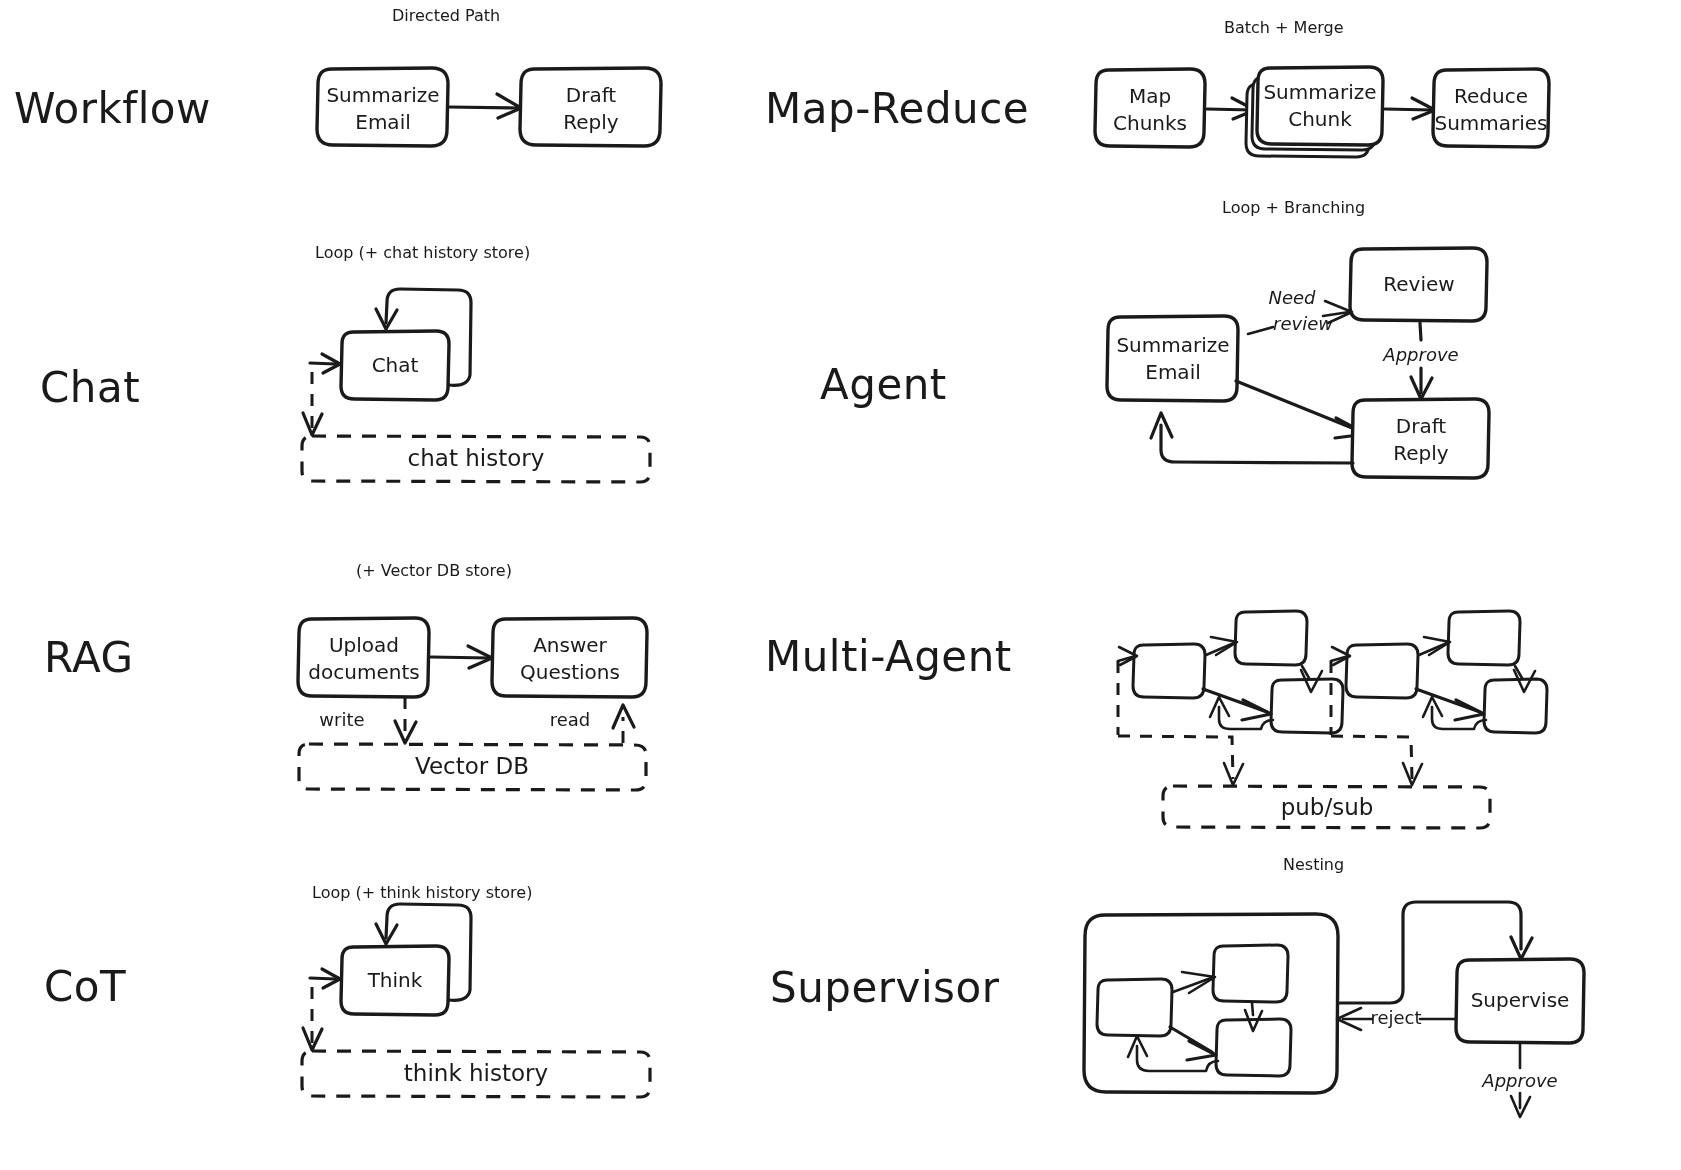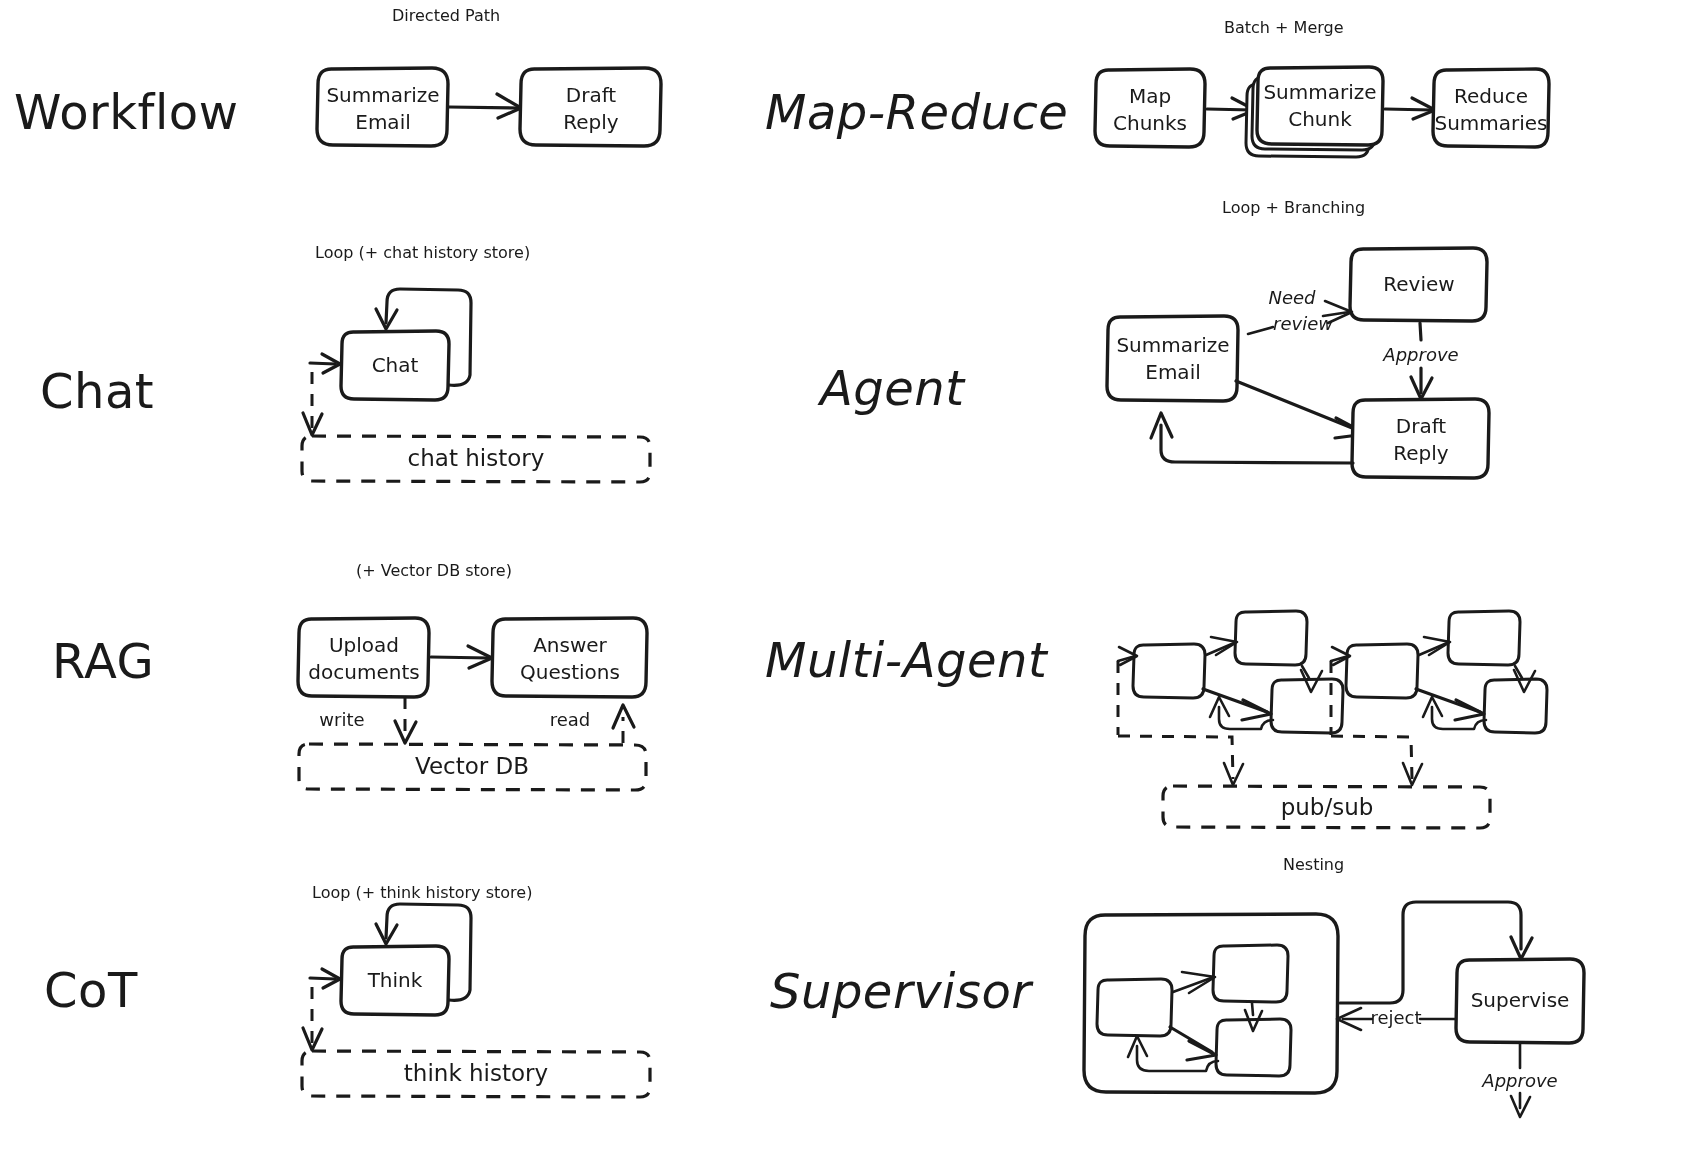--- a/index.html
+++ b/index.html
@@ -1,20 +1,20 @@
 <!DOCTYPE html>
 <html><head>
 <meta charset="utf-8">
 <style>
   html,body{margin:0;padding:0;background:#ffffff;}
   body{width:1681px;height:1170px;position:relative;overflow:hidden;
        font-family:"DejaVu Sans","Liberation Sans",sans-serif;color:#1a1a1a;}
   .canvas{position:absolute;inset:0;}
-  .row-label{position:absolute;font-size:48px;letter-spacing:0.5px;color:#1a1a1a;white-space:nowrap;}
-  .row-label.right-col{font-style:italic;}
+  .row-label{position:absolute;font-size:42px;letter-spacing:0.5px;color:#1a1a1a;white-space:nowrap;}
+  .row-label.right-col{}
   .panel-caption{position:absolute;font-size:16px;color:#1a1a1a;white-space:nowrap;}
   svg{position:absolute;overflow:visible;}
   .stroke{fill:none;stroke:#1a1a1a;stroke-width:3.2;stroke-linecap:round;stroke-linejoin:round;}
   .stroke-thin{fill:none;stroke:#1a1a1a;stroke-width:2.6;stroke-linecap:round;stroke-linejoin:round;}
   .node-box{fill:#ffffff;stroke:#1a1a1a;stroke-width:3.4;}
   .node-box-thin{fill:#ffffff;stroke:#1a1a1a;stroke-width:3.0;}
   .dashed-store{fill:none;stroke:#1a1a1a;stroke-width:3.2;stroke-dasharray:14 11;stroke-linecap:butt;}
   .dashed-edge{fill:none;stroke:#1a1a1a;stroke-width:3.0;stroke-dasharray:12 10;stroke-linecap:butt;}
   .node-text{font-size:20px;fill:#1a1a1a;text-anchor:middle;dominant-baseline:middle;
              font-family:"DejaVu Sans","Liberation Sans",sans-serif;}
@@ -26,21 +26,21 @@
 <body>
 
 <div class="canvas">
 
   <div class="row-label" style="left:14px;top:84px;">Workflow</div>
   <div class="row-label right-col" style="left:765px;top:84px;">Map-Reduce</div>
 
   <div class="row-label" style="left:40px;top:363px;">Chat</div>
   <div class="row-label right-col" style="left:820px;top:360px;">Agent</div>
 
-  <div class="row-label" style="left:44px;top:633px;margin-left:8px;">RAG</div>
+  <div class="row-label" style="left:44px;top:633px;">RAG</div>
   <div class="row-label right-col" style="left:765px;top:632px;">Multi-Agent</div>
 
   <div class="row-label" style="left:44px;top:962px;">CoT</div>
   <div class="row-label right-col" style="left:770px;top:963px;">Supervisor</div>
 
   <div class="panel-caption" style="left:392px;top:6px;">Directed Path</div>
   <div class="panel-caption" style="left:1224px;top:18px;">Batch + Merge</div>
   <div class="panel-caption" style="left:315px;top:243px;text-align:center;">Loop (+ chat history store)</div>
   <div class="panel-caption" style="left:1222px;top:198px;">Loop + Branching</div>
   <div class="panel-caption" style="left:356px;top:561px;">(+ Vector DB store)</div>

